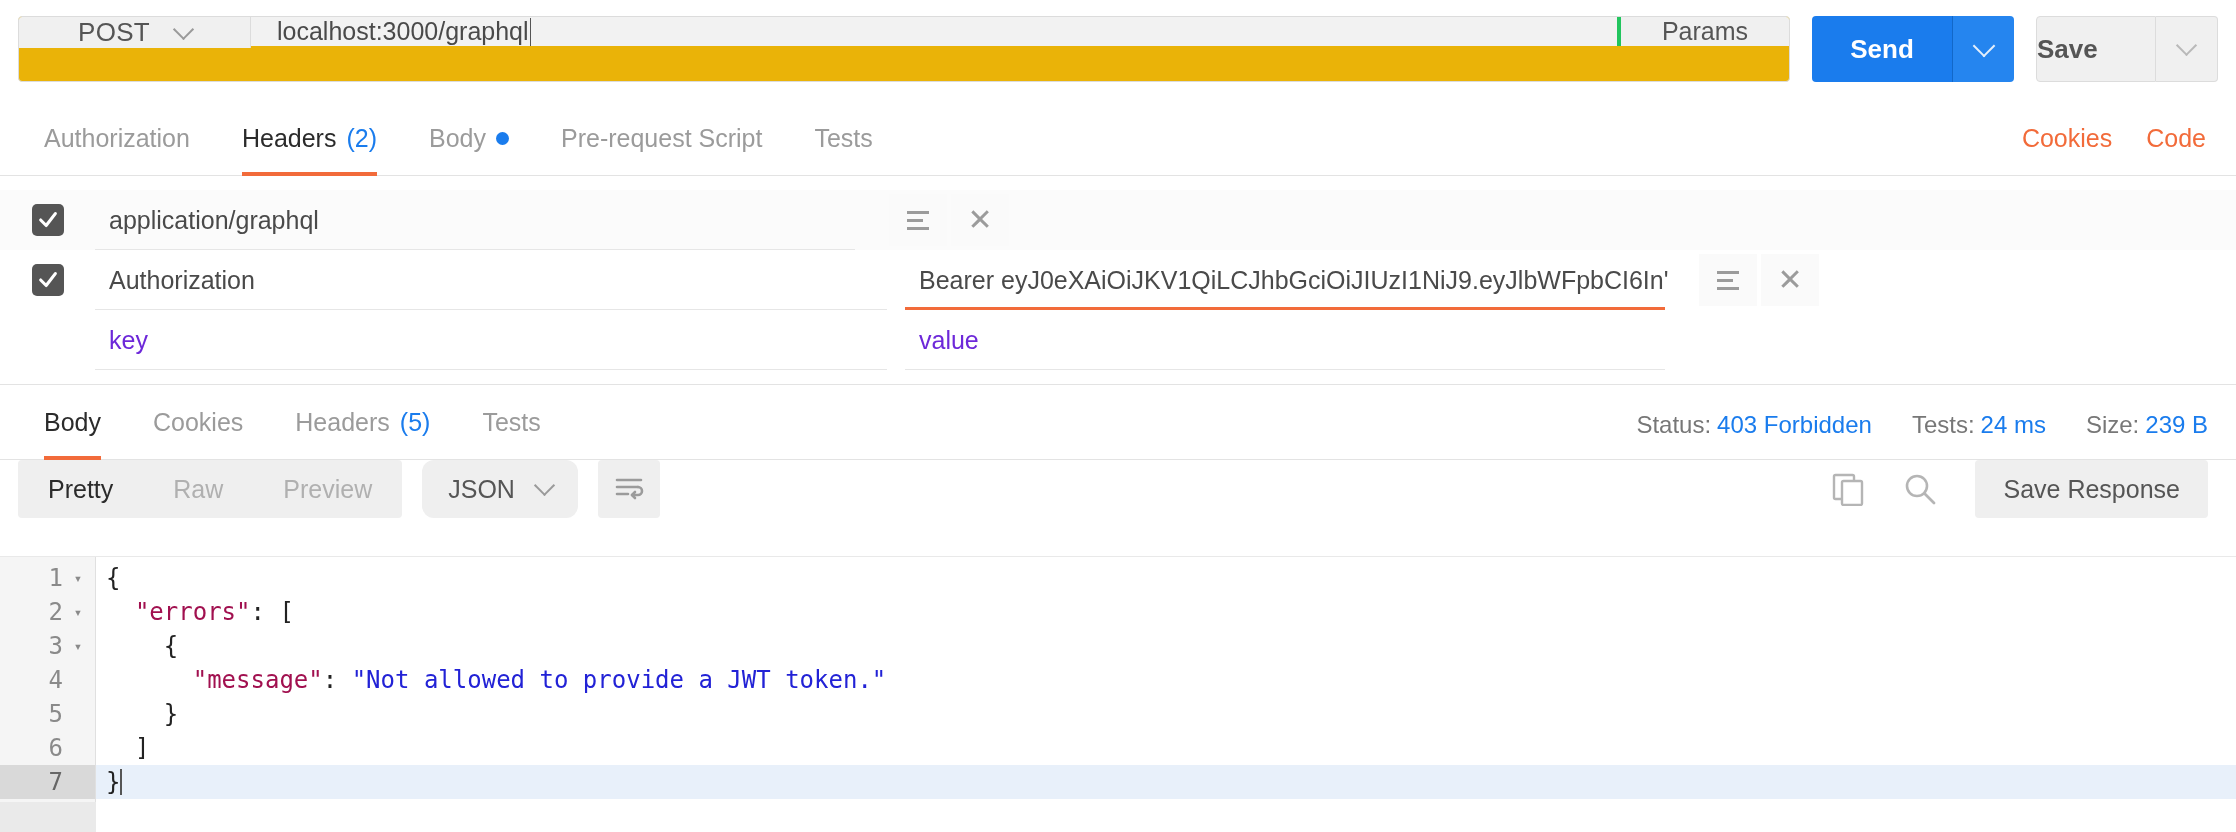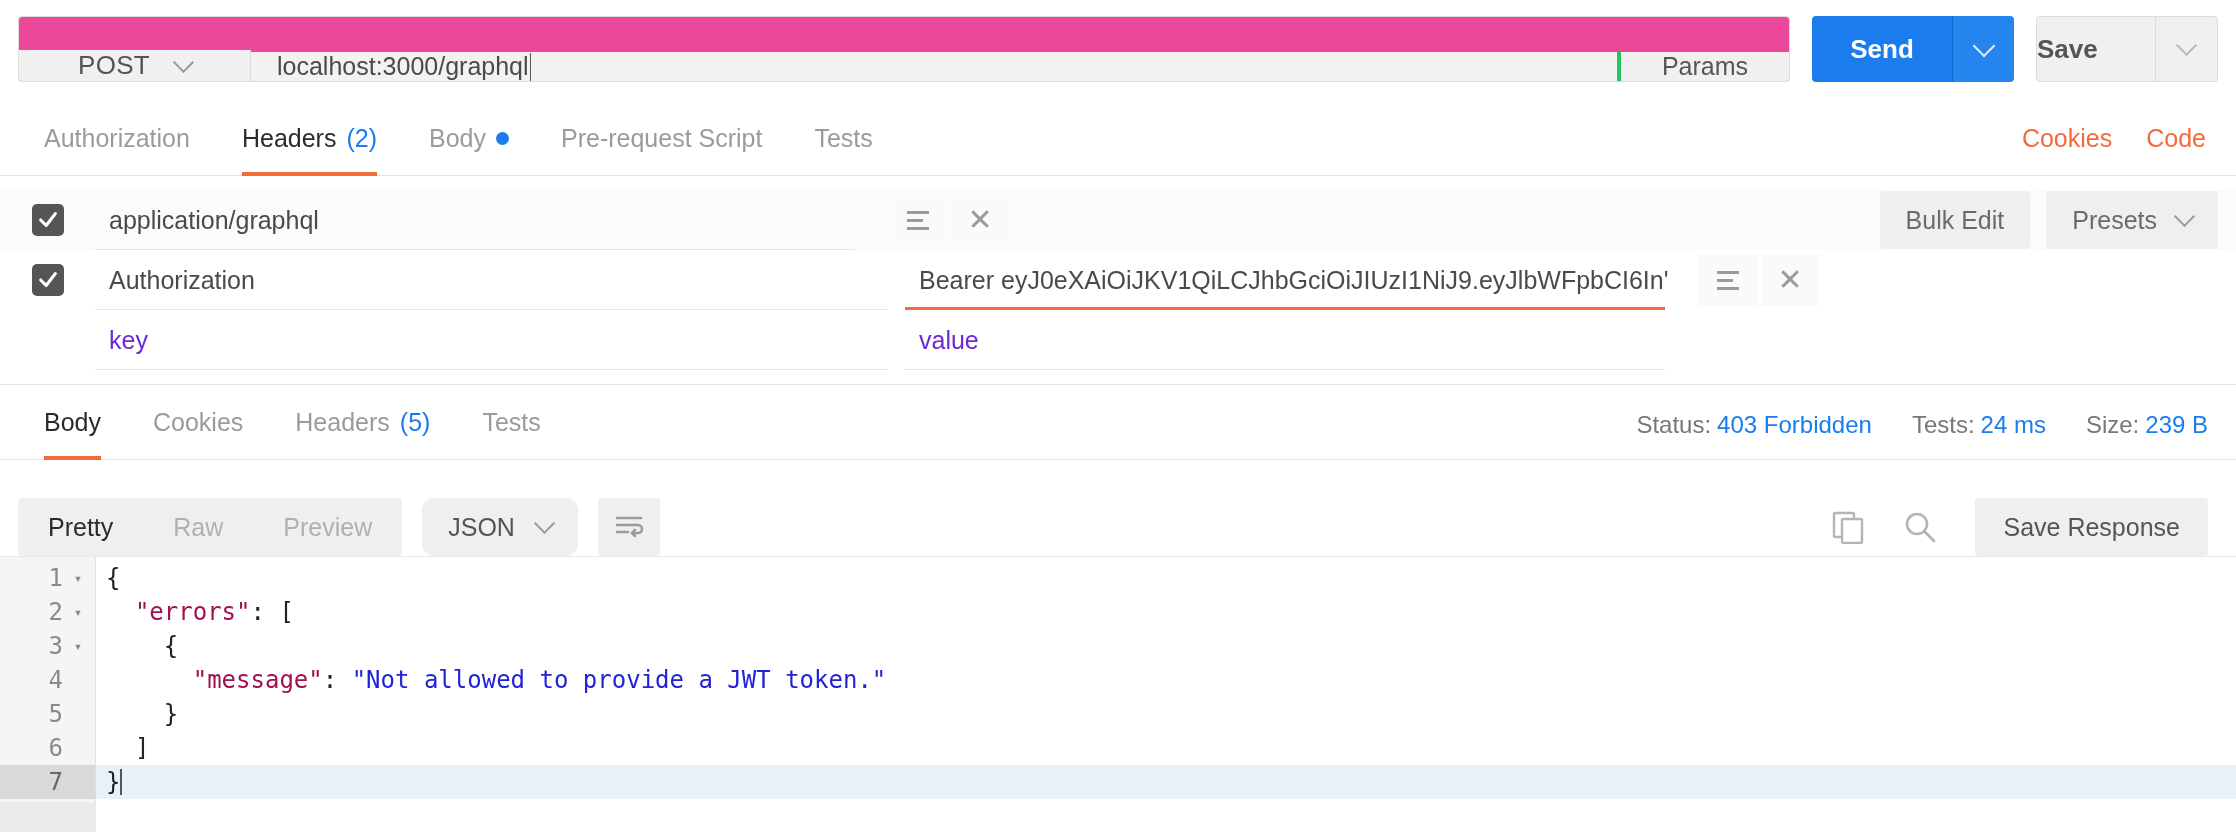--- a/index.html
+++ b/index.html
@@ -10,23 +10,23 @@
     overflow: hidden;
   }
   .app { width: 2236px; height: 832px; display: flex; flex-direction: column; background:#fff; }
 
   
   .urlbar-row {
     height: 98px; display: flex; align-items: center;
     padding: 0 18px; flex: 0 0 auto; background:#fff;
   }
   .url-group {
-    display: flex; align-items: flex-end; height: 66px;
+    display: flex; align-items: flex-start; height: 66px;
     border: 1px solid #dcdcdc; border-radius: 4px; overflow: hidden;
-    flex: 1 1 auto; background:#ec4899;
+    flex: 1 1 auto; background:#eab308;
   }
   .method-select {
     width: 232px; display: flex; align-items: center; justify-content: center;
     gap: 26px; background: #f0f0f0; border-right: 1px solid #dcdcdc;
     font-size: 26px; color: #555; cursor: pointer;
   }
   .method-select .label { font-weight: 400; letter-spacing:.3px; }
   .chev {
     display:inline-block; width:15px; height:15px;
     border-right:2.5px solid #9a9a9a; border-bottom:2.5px solid #9a9a9a;
@@ -132,21 +132,21 @@
   .resp-tabs {
     height: 76px; display:flex; align-items:flex-end;
     border-bottom:1px solid #e3e3e3; border-top:1px solid #e3e3e3;
     padding: 0 18px; flex:0 0 auto; margin-top: 14px;
   }
   .status-group { margin-left:auto; display:flex; gap:40px; padding-bottom:20px; padding-right: 10px; align-items: flex-end; }
   .stat { font-size:24px; color:#777; white-space:nowrap; }
   .stat b { color:#1a7ced; font-weight:400; margin-left:6px; }
 
   
-  .resp-toolbar { height: 96px; display:flex; align-items:flex-end; padding: 0 18px; flex:0 0 auto; }
+  .resp-toolbar { height: 96px; display:flex; align-items:flex-start; padding: 0 18px; flex:0 0 auto; }
   .seg {
     display:flex; background:#efefef; border-radius:4px; height:58px; align-items:stretch;
   }
   .seg .item {
     padding: 0 30px; display:flex; align-items:center; justify-content:center;
     font-size:25px; color:#b0b0b0; cursor:pointer;
   }
   .seg .item.active { color:#2b2b2b; }
   .fmt-select {
     margin-left: 20px; height:58px; background:#efefef; border-radius:12px;
@@ -269,29 +269,20 @@
           <span class="ham">
               <i></i>
               <i></i>
               <i></i>
             </span>
         </div>
         <div class="icon-btn">
           <span class="xmark">✕</span>
         </div>
       </div>
-      <div class="bulk-area">
-        <div class="pill-btn">
-          <span>Bulk Edit</span>
-        </div>
-        <div class="pill-btn">
-          <span>Presets</span>
-          <span class="chev"></span>
-        </div>
-      </div>
     </div>
 
     <div class="hrow">
       <div class="cb-cell">
         <div class="cb">
           <svg viewBox="0 0 24 24">
               <path d="M4 12 L10 18 L20 5" fill="none" stroke="#fff" stroke-width="3.4" stroke-linecap="round" stroke-linejoin="round"></path>
             </svg>
         </div>
       </div>

